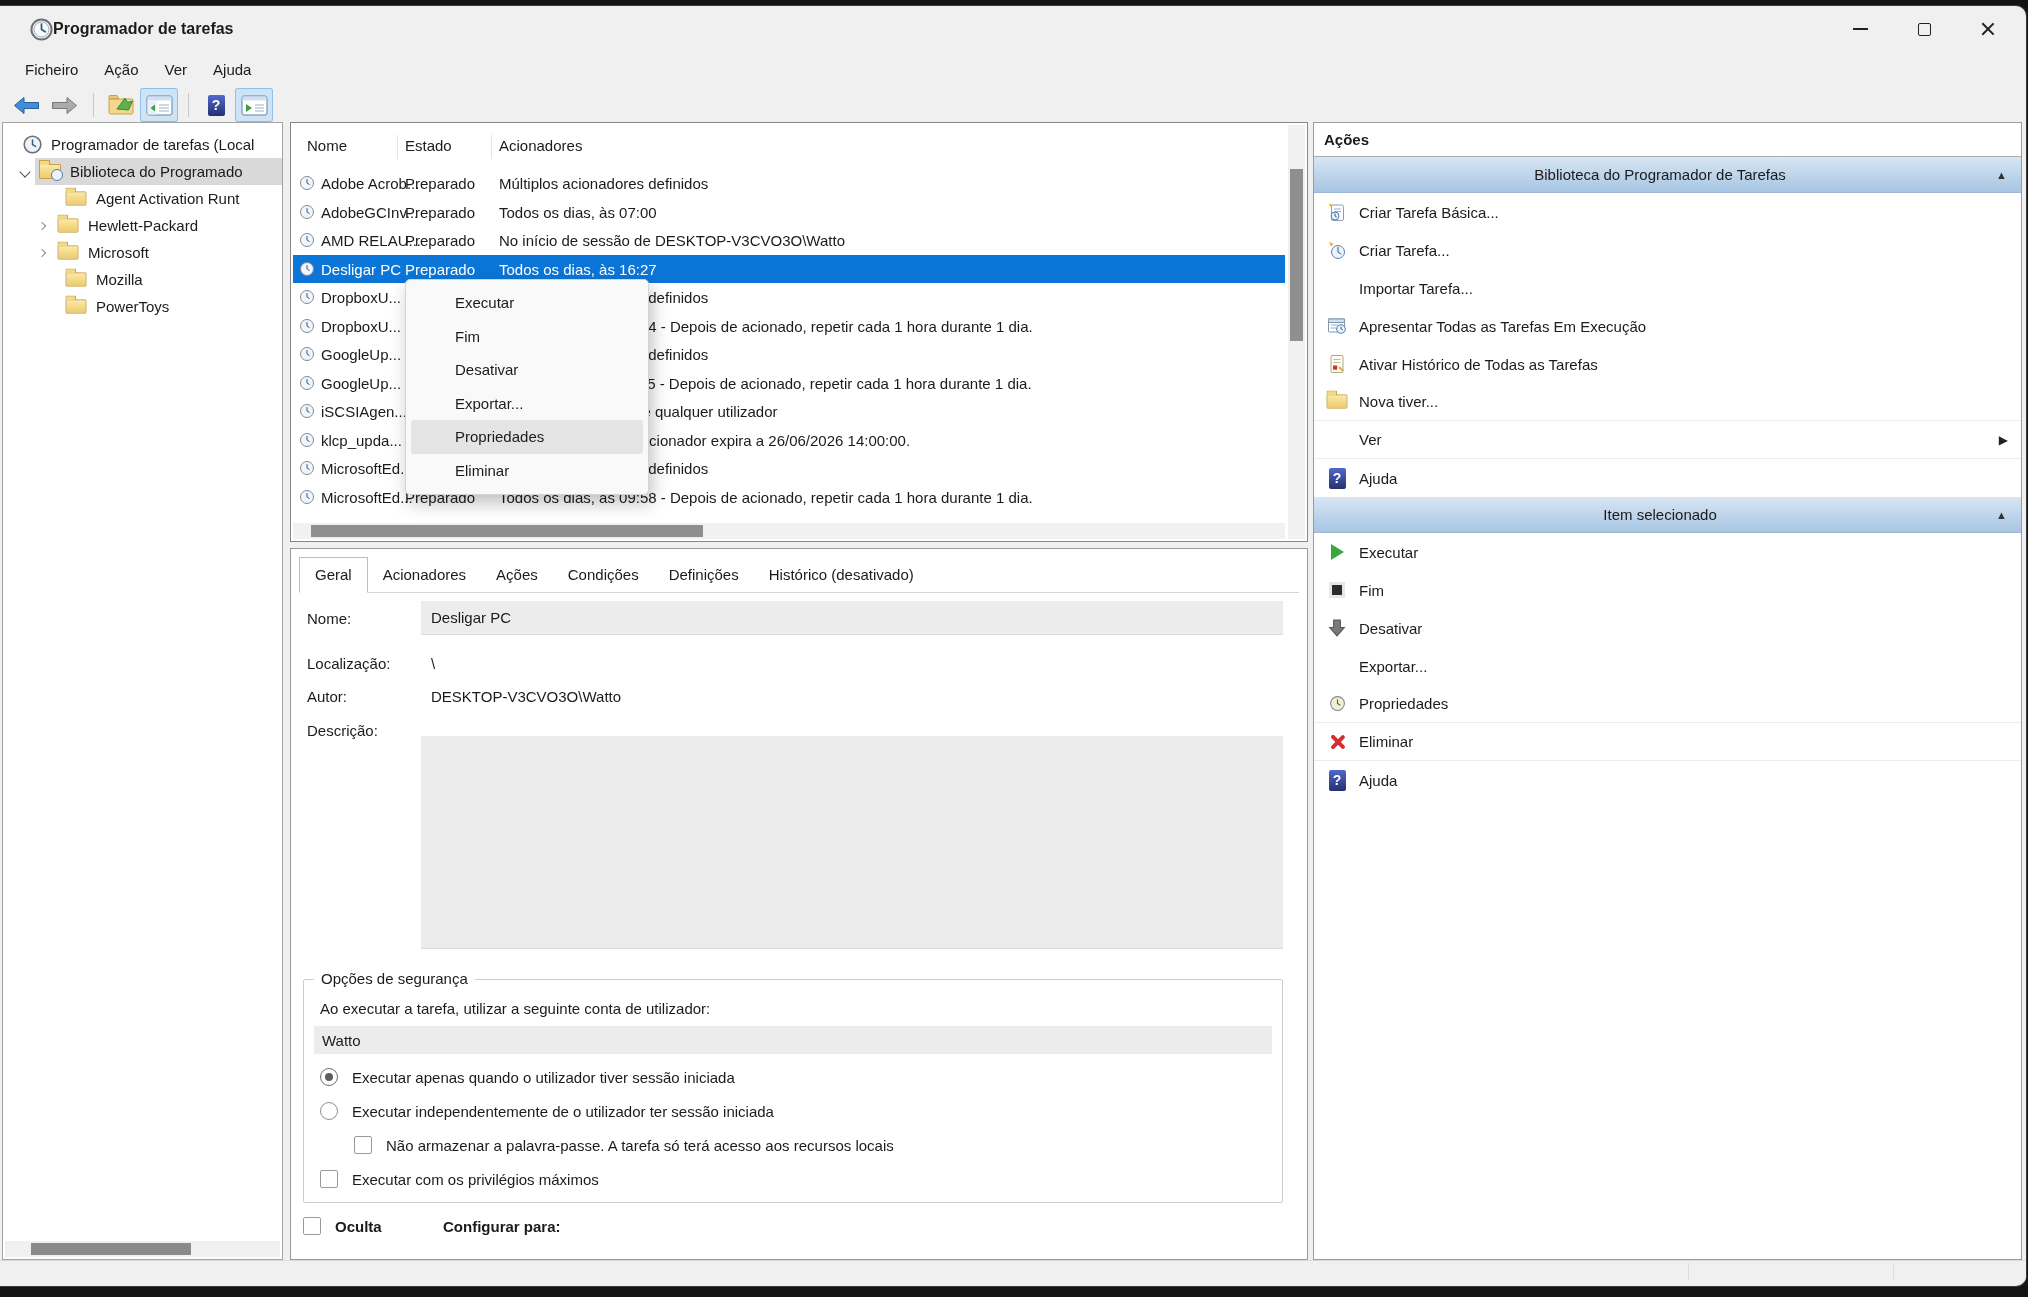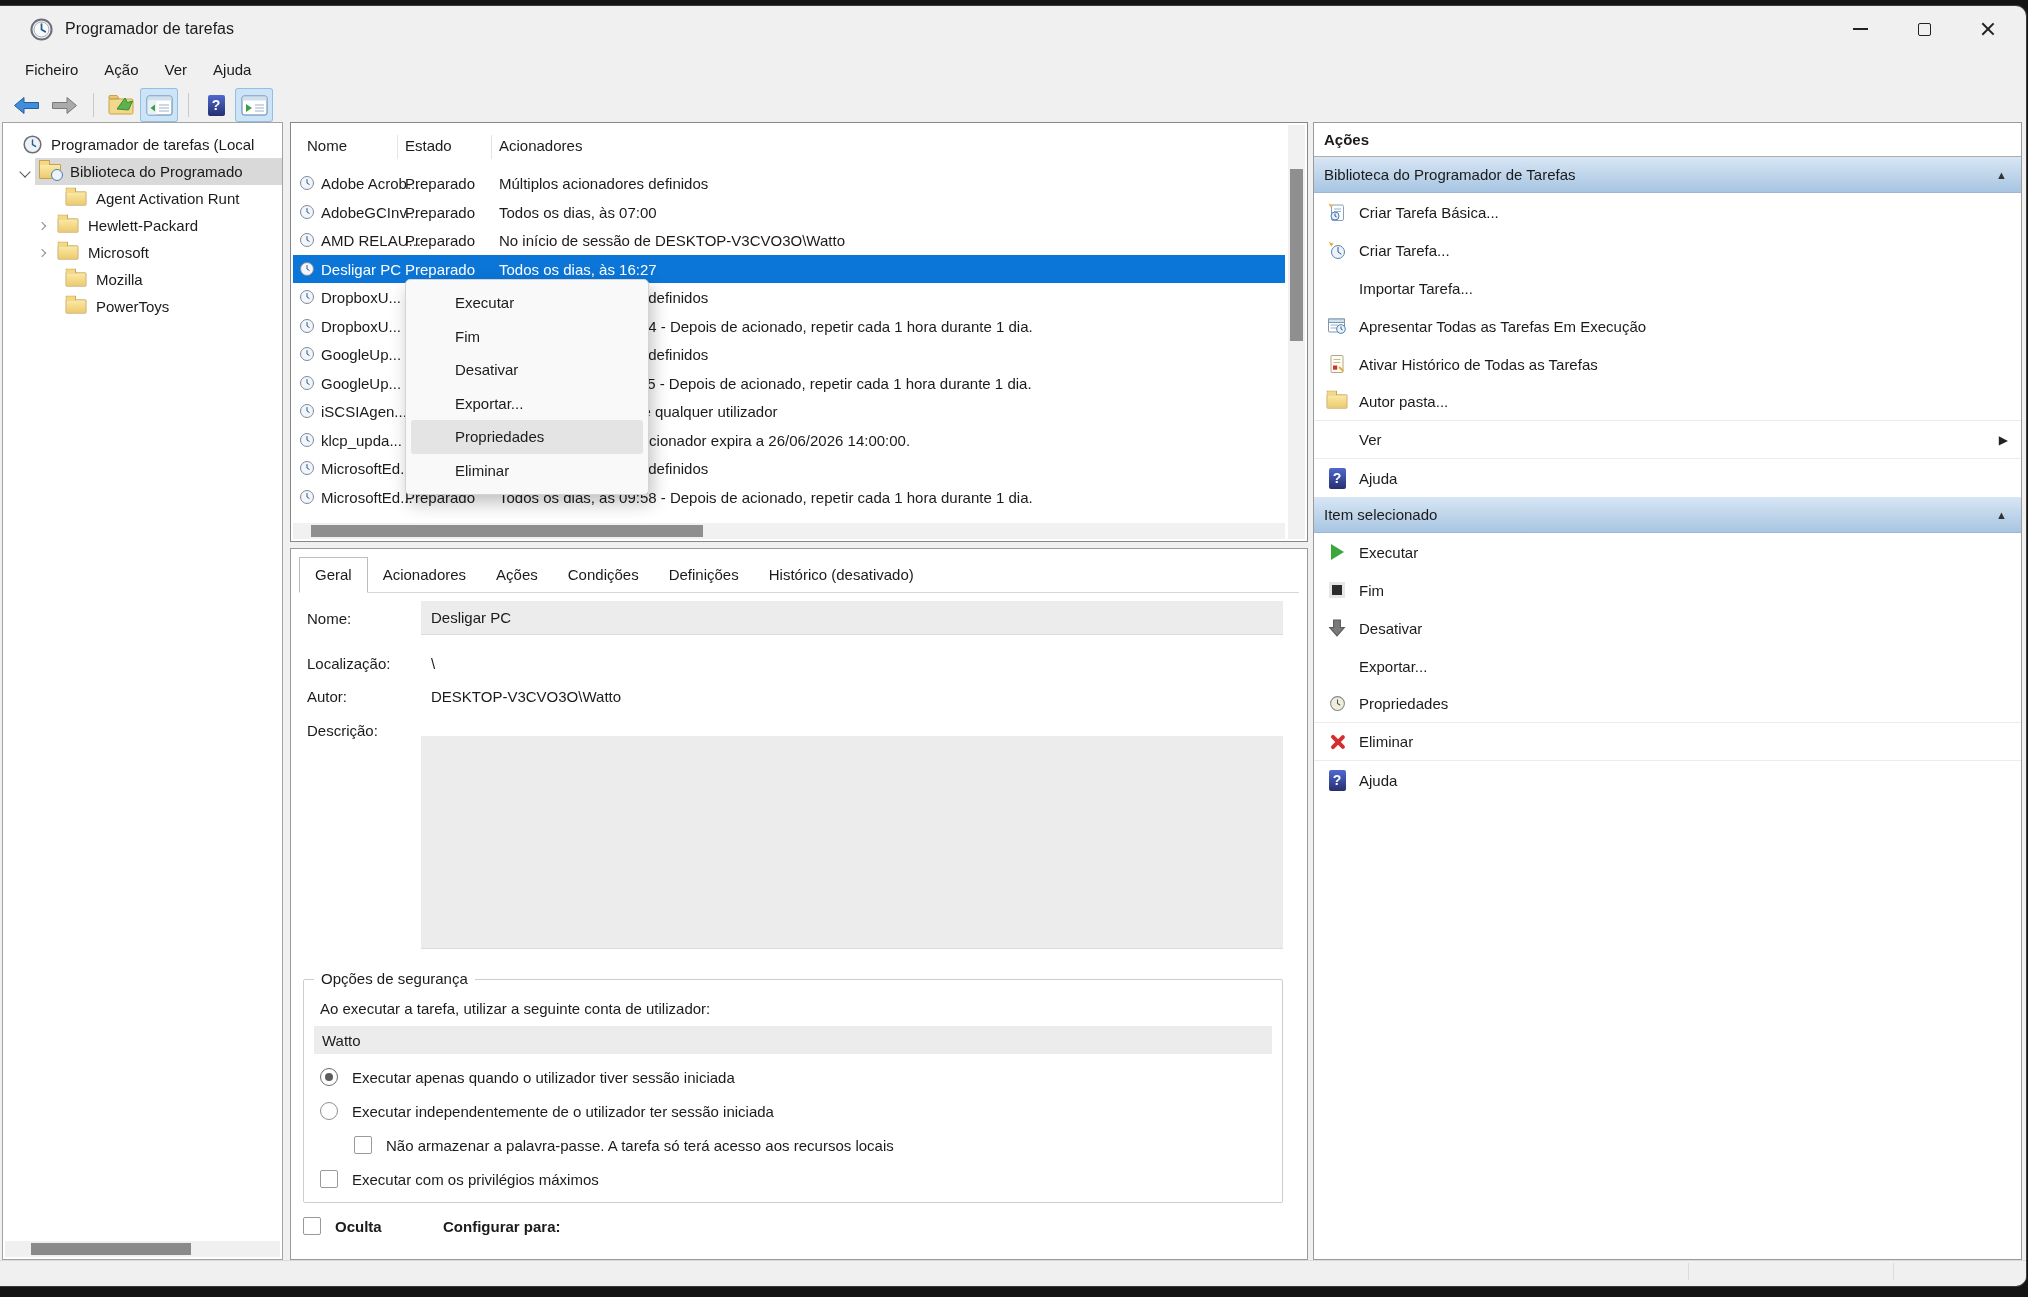--- a/index.html
+++ b/index.html
@@ -12,21 +12,21 @@
     -webkit-font-smoothing:antialiased;
   }
   .window {
     position:absolute; left:0; top:6px; width:2026px; height:1280px;
     background:#f0f0f0; border-radius:0 10px 10px 0; overflow:hidden;
     box-shadow:0 0 0 1px #3a3a3a;
   }
   
   .titlebar { position:absolute; left:0; top:0; width:100%; height:46px; display:flex; align-items:center; }
   .titlebar .app-icon { margin-left:30px; display:flex; }
-  .title-text { margin-left:12px; font-size:16px; }
+  .title-text { margin-left:0; font-size:16px;font-weight:bold; }
   .win-controls { position:absolute; right:6px; top:0; height:46px; display:flex; }
   .win-btn { width:64px; height:46px; display:flex; align-items:center; justify-content:center; }
   .glyph-min { width:15px; height:2px; background:#222; }
   .glyph-max { width:13px; height:13px; border:1.6px solid #222; border-radius:2px; }
   .glyph-close { position:relative; width:16px; height:16px; }
   .glyph-close::before,.glyph-close::after { content:""; position:absolute; left:7px; top:0; width:1.8px; height:16px; background:#222; }
   .glyph-close::before { transform:rotate(45deg); } .glyph-close::after { transform:rotate(-45deg); }
   
   .menubar { position:absolute; left:0; top:46px; height:34px; display:flex; align-items:center; padding-left:13px; }
   .menu-item { padding:5px 12px; margin-right:2px; }
@@ -93,21 +93,21 @@
   .radio { position:absolute; width:18px; height:18px; border:1px solid #8f8f8f; border-radius:50%; background:#fff; }
   .radio.checked { border-color:#6d6d6d; }
   .radio.checked::after { content:""; position:absolute; left:4px; top:4px; width:8px; height:8px; border-radius:50%; background:#5d5d5d; }
   .checkbox { position:absolute; width:18px; height:18px; border:1px solid #9a9a9a; background:#fff; border-radius:2px; }
   .bottom-row-label { position:absolute;font-weight:bold; }
   .cfg-select { position:absolute; left:295px; top:660px; width:697px; height:34px; background:#fdfdfd; border:1px solid #e3e3e3; display:flex; align-items:center; padding:0 12px; color:#6f6f6f; }
   .cfg-select .chev { margin-left:auto; }
   
   .actions-panel { position:absolute; left:1313px; top:116px; width:709px; height:1138px; background:#fff; border:1px solid #9b9b9b; }
   .ap-title { height:34px; display:flex; align-items:center; padding-left:10px; font-weight:bold; border-bottom:1px solid #adadad; }
-  .ap-header { height:36px; background:linear-gradient(#d8e6f4,#a7c5e2); display:flex; align-items:center; padding:0 14px 0 10px; border-bottom:1px solid #9db7d2; }
+  .ap-header { height:36px; background:linear-gradient(#d8e6f4,#a7c5e2); display:flex; align-items:center; padding:0 14px 0 10px; border-bottom:1px solid #9db7d2;text-align:center; }
   .ap-header .hdr-label { flex:1; }
   .ap-header .collapse { font-size:11px; color:#333; }
   .ap-item { height:38px; display:flex; align-items:center; padding-left:12px; position:relative; }
   .ap-item .ico { width:22px; height:22px; margin-right:11px; display:flex; align-items:center; justify-content:center; flex:none; }
   .ap-item.divider { border-bottom:1px solid #ececec; }
   .ap-item .submenu { position:absolute; right:13px; font-size:12px; color:#222; }
   
   .help-badge { width:17px; height:21px; background:linear-gradient(#5069cf,#263070); color:#fff; font-weight:bold; font-size:14px; display:flex; align-items:center; justify-content:center; border-radius:2px; }
   .play-ico { width:0; height:0; border-left:13px solid #3aa83f; border-top:8px solid transparent; border-bottom:8px solid transparent; }
   .stop-ico { width:10px; height:10px; background:#2b2b2b; box-shadow:0 0 0 3px #e7e7e7; }
@@ -515,21 +515,21 @@
             <rect x="6" y="11.5" width="4.2" height="4.2" fill="#cc3333"></rect>
             <path d="M12 13l4.2 4" stroke="#e2b13c" stroke-width="2.2"></path>
           </svg>
       </span>
       <span>Ativar Histórico de Todas as Tarefas</span>
     </div>
     <div class="ap-item divider">
       <span class="ico">
           <span class="folder small"></span>
         </span>
-      <span>Autor pasta...</span>
+      <span>Nova tiver...</span>
     </div>
     <div class="ap-item divider">
       <span class="ico"></span>
       <span>Ver</span>
       <span class="submenu">▶</span>
     </div>
     <div class="ap-item">
       <span class="ico">
           <span class="help-badge">?</span>
         </span>

